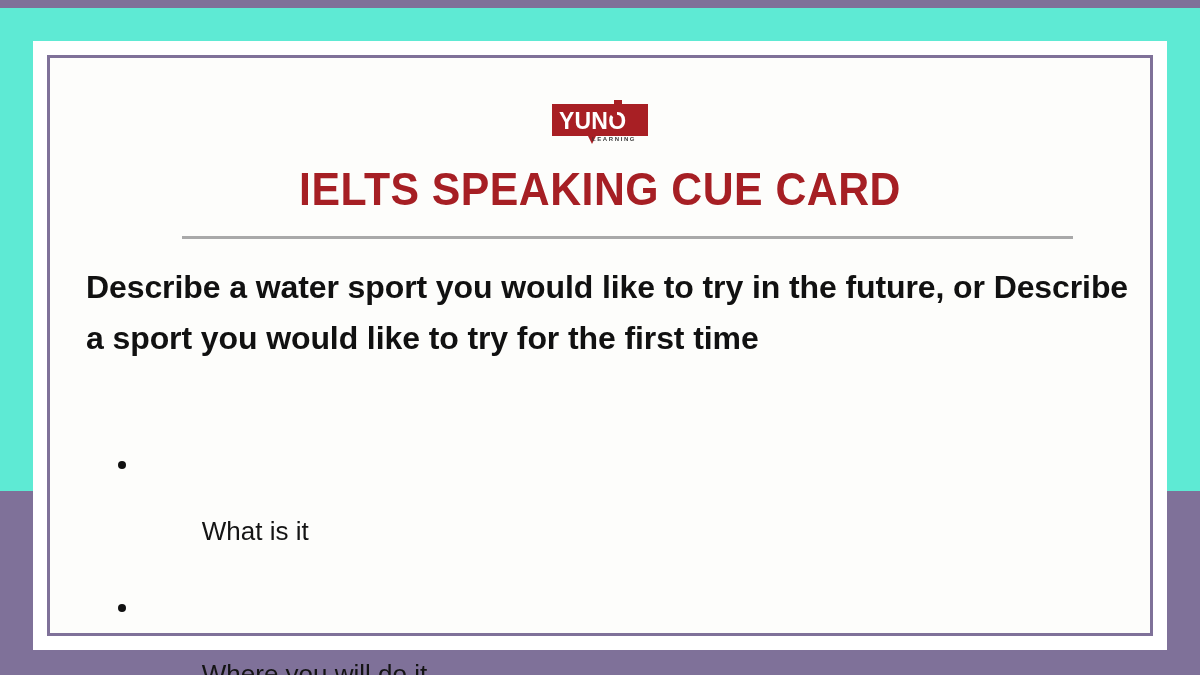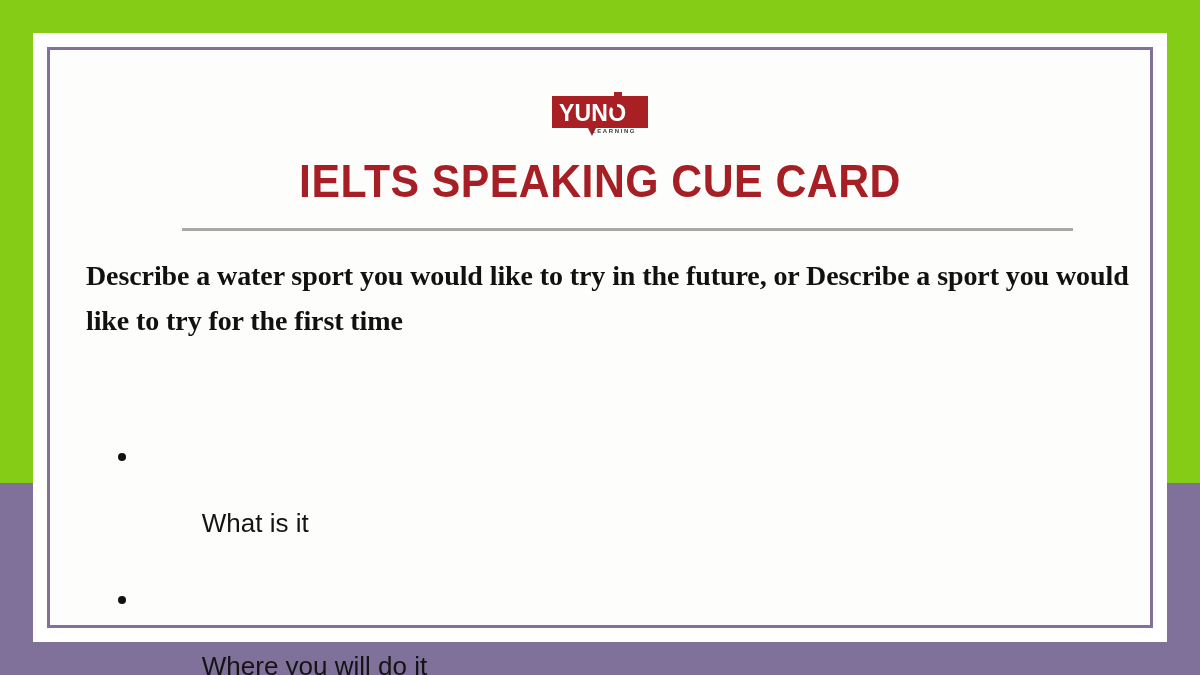--- a/index.html
+++ b/index.html
@@ -11,24 +11,24 @@
     width: 1200px;
     height: 675px;
     background: #7f7199;
     font-family: "Liberation Sans", sans-serif;
     overflow: hidden;
   }
 
   
   .slide {
     position: absolute;
-    left: 0; top: 0;
+    left: 0; top: 8px;
     width: 1200px;
     height: 483px;
-    background: #84cc16;
+    background: #5eead4;
   }
   .frame-outer {
     position: absolute;
     left: 33px;
     top: 33px;
     width: 1134px;
     height: 609px;
     background: #ffffff;
     box-sizing: border-box;
   }
@@ -98,25 +98,24 @@
     background: #a9a9a9;
   }
 
   
   .prompt {
     position: absolute;
     left: 36px;
     top: 204px;
     width: 1050px;
     color: #111111;
-    font-size: 28px;
+    font-size: 32px;
     font-weight: bold;
     line-height: 1.6;
     letter-spacing: -0.1px;
-    font-family: Liberation Serif, serif;
   }
 
   
   .say-lead {
     position: absolute;
     left: 36px;
     top: 348px;
     color: #141414;
     font-size: 26px;
     font-weight: normal;

